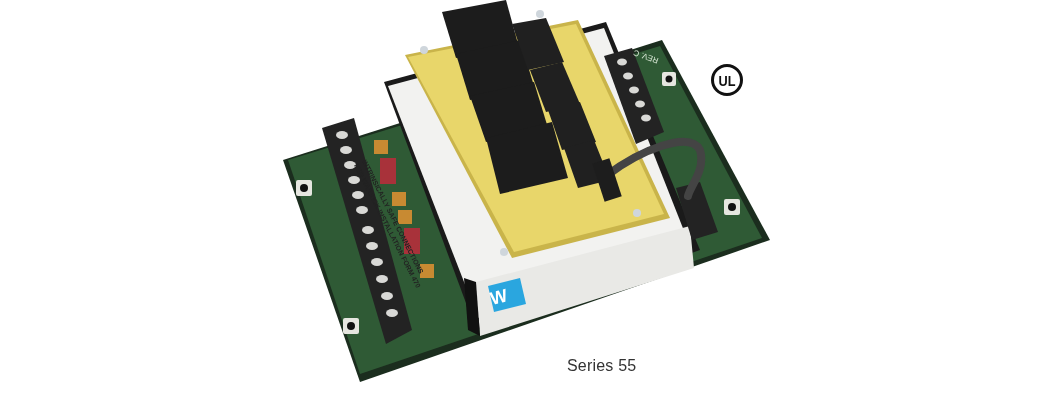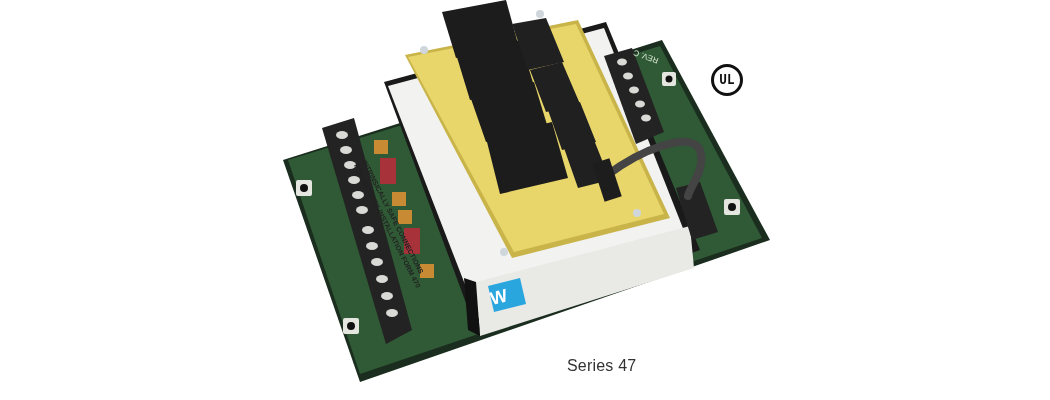--- a/index.html
+++ b/index.html
@@ -2,21 +2,21 @@
 <html><head>
 <meta charset="utf-8">
 <style>
   html,body{margin:0;padding:0;background:#ffffff;}
   body{width:1050px;height:400px;position:relative;overflow:hidden;font-family:"Liberation Sans",sans-serif;}
   .stage{position:absolute;left:0;top:0;width:1050px;height:400px;}
   
   .pcb{position:absolute;left:0;top:0;width:1050px;height:400px;}
   .caption{position:absolute;left:567px;top:357px;font-size:16px;color:#333333;letter-spacing:0.2px;}
   .ul{position:absolute;left:711px;top:64px;width:32px;height:32px;border:3px solid #111;border-radius:50%;box-sizing:border-box;
-      display:flex;align-items:center;justify-content:center;font-weight:bold;font-size:15px;color:#111;font-family:Liberation Mono, monospace;}
+      display:flex;align-items:center;justify-content:center;font-weight:bold;font-size:15px;color:#111;font-family:Liberation Sans, sans-serif;}
   .ul span{display:inline-block;transform:scaleX(0.85);}
 </style>
 </head>
 <body>
 
 <div class="stage">
   <svg class="pcb" viewBox="0 0 1050 400" xmlns="http://www.w3.org/2000/svg">
 
     <polygon points="283,160 662,40 770,240 360,382" fill="#1b2d1e"></polygon>
     <polygon points="288,160 660,46 762,238 360,374" fill="#2f5a35"></polygon>
@@ -112,13 +112,13 @@
     <div>PER WARRICK INSTALLATION FORM 470</div>
   </div>
 
   <div style="position:absolute;left:633px;top:52px;font-size:8px;color:#d7e6d4;transform:rotate(-160deg);">REV. C</div>
 </div>
 
 <div class="ul">
   <span>UL</span>
 </div>
 
-<div class="caption">Series 47</div>
+<div class="caption">Series 55</div>
 
 </body></html>

